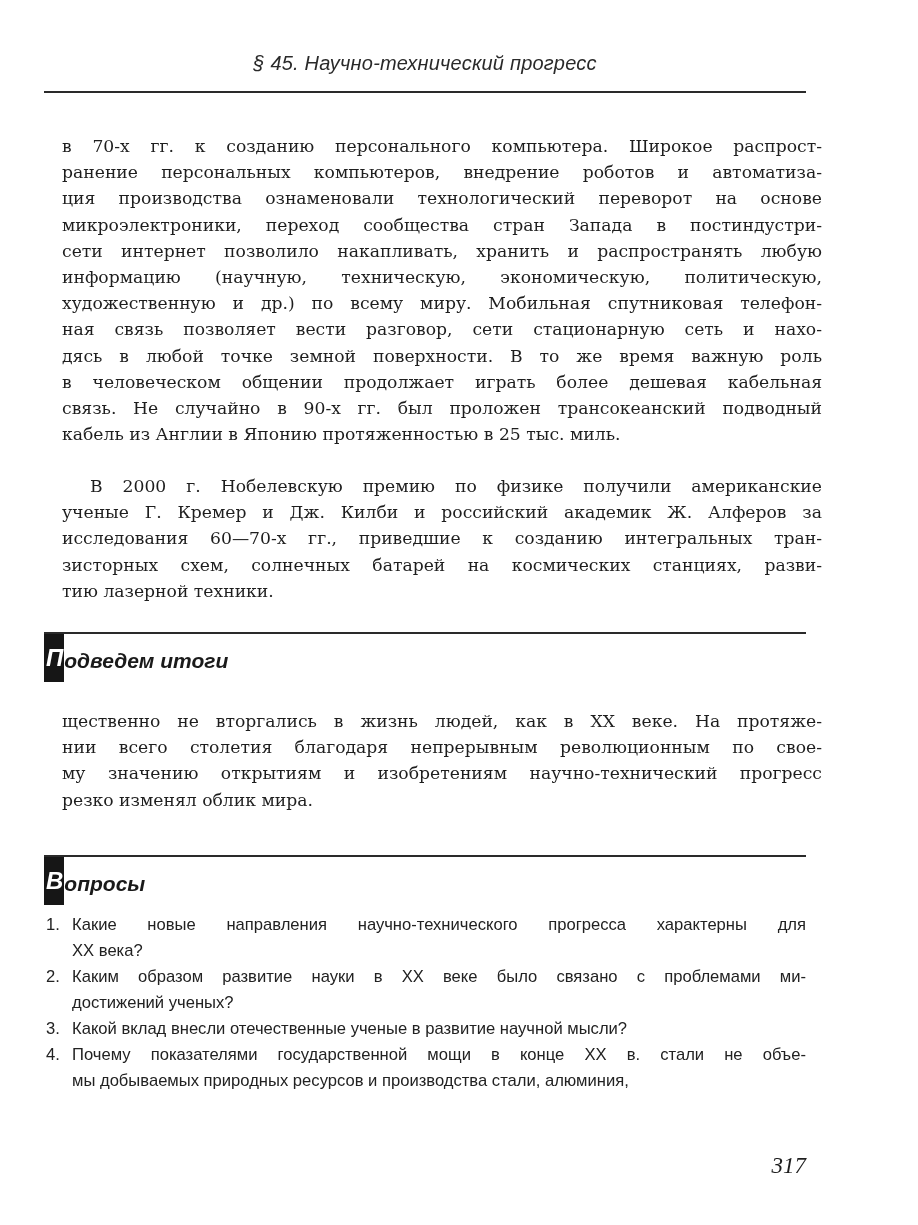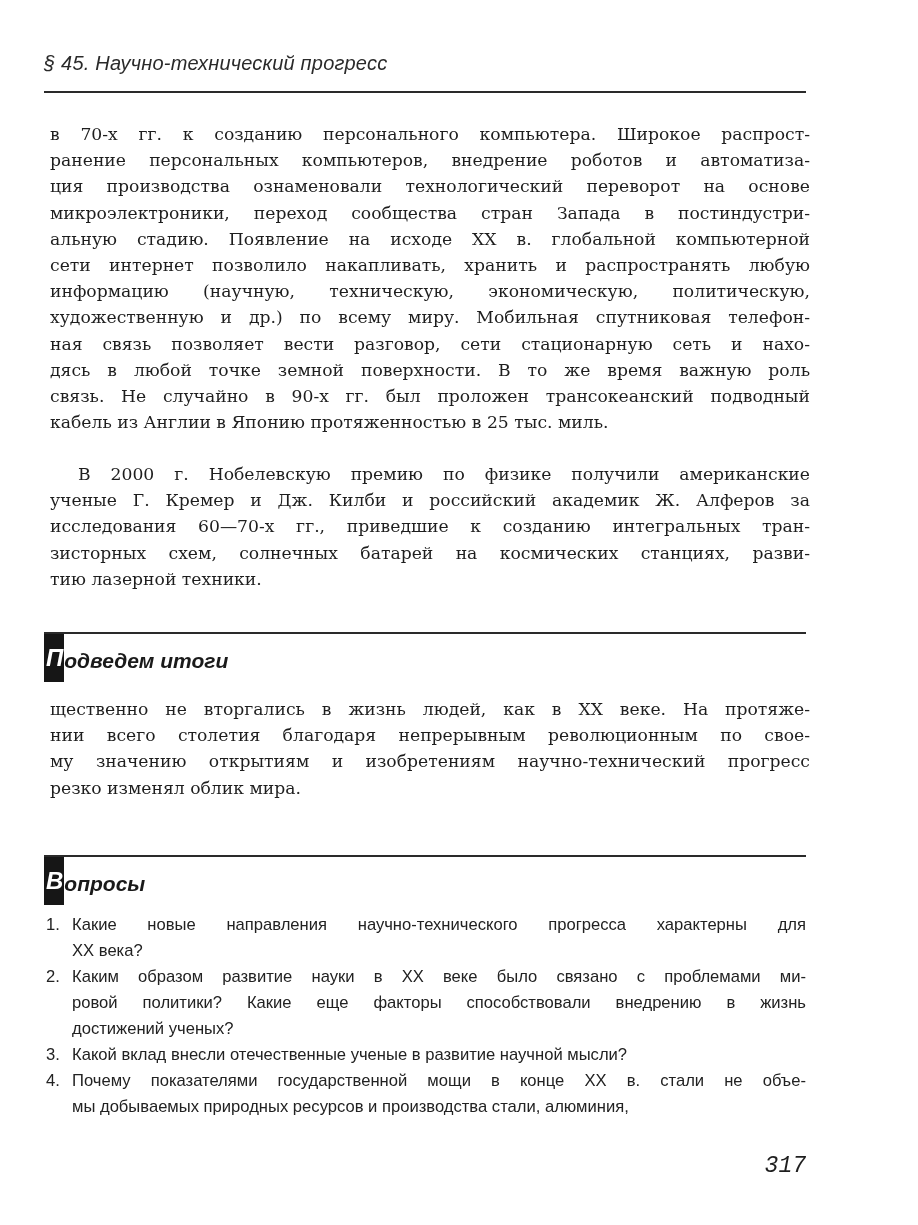--- a/index.html
+++ b/index.html
@@ -12,21 +12,21 @@
       height: 1225px;
       position: relative;
       overflow: hidden;
       color: #1c1c1c;
     }
     .running-head {
       position: absolute;
       left: 44px;
       width: 762px;
       top: 52px;
-      text-align: left;
+      text-align: center;
       font-family: "Liberation Sans", sans-serif;
       font-style: italic;
       font-size: 20px;
       color: #2a2a2a;
       letter-spacing: 0.2px;
     }
     .head-rule {
       position: absolute;
       left: 44px;
       width: 762px;
@@ -36,21 +36,21 @@
     }
     .body-text {
       position: absolute;
       left: 46px;
       width: 760px;
       font-family: "DejaVu Serif", serif;
       font-size: 17.2px;
       line-height: 26.2px;
       text-align: justify;
       color: #1e1e1e;
-      margin: 4px;
+      margin: 16px;
     }
     .body-text .line {
       display: block;
       text-align: justify;
       text-align-last: justify;
       white-space: nowrap;
     }
     .body-text .line.last {
       text-align-last: left;
     }
@@ -121,43 +121,43 @@
       text-align: justify;
       text-align-last: justify;
     }
     .questions .qline.last {
       text-align-last: left;
     }
     .page-number {
       position: absolute;
       right: 112px;
       top: 1153px;
-      font-family: Liberation Mono, monospace;
+      font-family: Liberation Serif, serif;
       font-style: italic;
       font-size: 23px;
       color: #1e1e1e;
     }
   </style>
 </head>
 <body>
 
 <div class="running-head">§ 45. Научно-технический прогресс</div>
 <div class="head-rule"></div>
 
 <div class="body-text p1">
     <span class="line">в 70-х гг. к созданию персонального компьютера. Широкое распрост-</span>
     <span class="line">ранение персональных компьютеров, внедрение роботов и автоматиза-</span>
     <span class="line">ция производства ознаменовали технологический переворот на основе</span>
     <span class="line">микроэлектроники, переход сообщества стран Запада в постиндустри-</span>
-    <span class="line">альную стадию. Появление на исходе XX в. глобальной компьютерной</span>
     <span class="line">сети интернет позволило накапливать, хранить и распространять любую</span>
     <span class="line">информацию (научную, техническую, экономическую, политическую,</span>
     <span class="line">художественную и др.) по всему миру. Мобильная спутниковая телефон-</span>
     <span class="line">ная связь позволяет вести разговор, сети стационарную сеть и нахо-</span>
     <span class="line">дясь в любой точке земной поверхности. В то же время важную роль</span>
+    <span class="line">в человеческом общении продолжает играть более дешевая кабельная</span>
     <span class="line">связь. Не случайно в 90-х гг. был проложен трансокеанский подводный</span>
     <span class="line last">кабель из Англии в Японию протяженностью в 25 тыс. миль.</span>
   </div>
 <div class="body-text p2">
     <span class="line" style="text-indent: 28px;">В 2000 г. Нобелевскую премию по физике получили американские</span>
     <span class="line">ученые Г. Кремер и Дж. Килби и российский академик Ж. Алферов за</span>
     <span class="line">исследования 60—70-х гг., приведшие к созданию интегральных тран-</span>
     <span class="line">зисторных схем, солнечных батарей на космических станциях, разви-</span>
     <span class="line last">тию лазерной техники.</span>
   </div>
@@ -180,21 +180,21 @@
     <span>опросы</span>
 </div>
 
 <ol class="questions">
   <li>
     <span class="num">1.</span>
     <span><span class="qline">Какие новые направления научно-технического прогресса характерны для</span><span class="qline last">XX века?</span></span>
   </li>
   <li>
     <span class="num">2.</span>
-    <span><span class="qline">Каким образом развитие науки в XX веке было связано с проблемами ми-</span><span class="qline">ровой политики? Какие еще факторы способствовали внедрению в жизнь</span><span class="qline last">достижений ученых?</span></span>
+    <span><span class="qline">Каким образом развитие науки в XX веке было связано с проблемами ми-</span><span class="qline last">достижений ученых?</span></span>
   </li>
   <li>
     <span class="num">3.</span>
     <span><span class="qline last">Какой вклад внесли отечественные ученые в развитие научной мысли?</span></span>
   </li>
   <li>
     <span class="num">4.</span>
     <span><span class="qline">Почему показателями государственной мощи в конце XX в. стали не объе-</span><span class="qline last">мы добываемых природных ресурсов и производства стали, алюминия,</span></span>
   </li>
 </ol>

